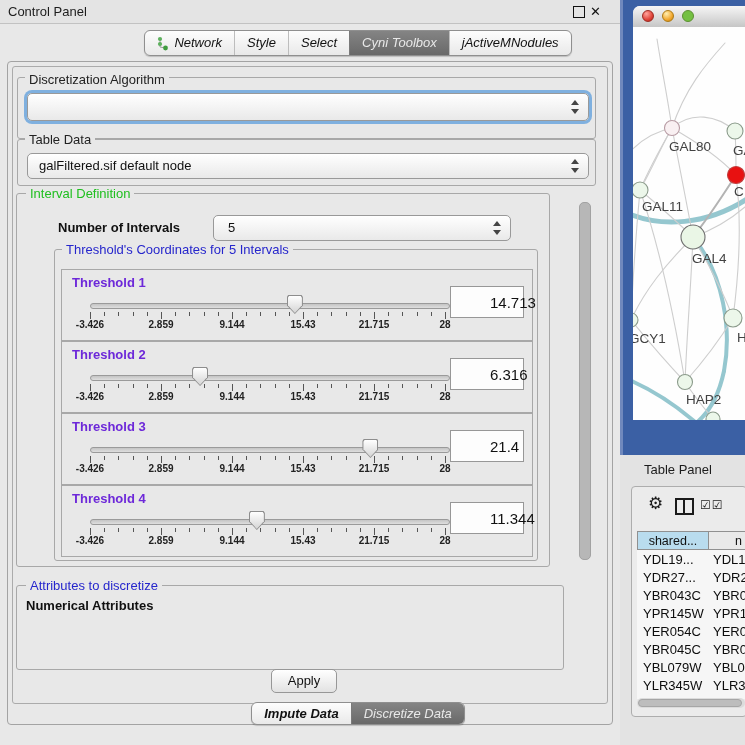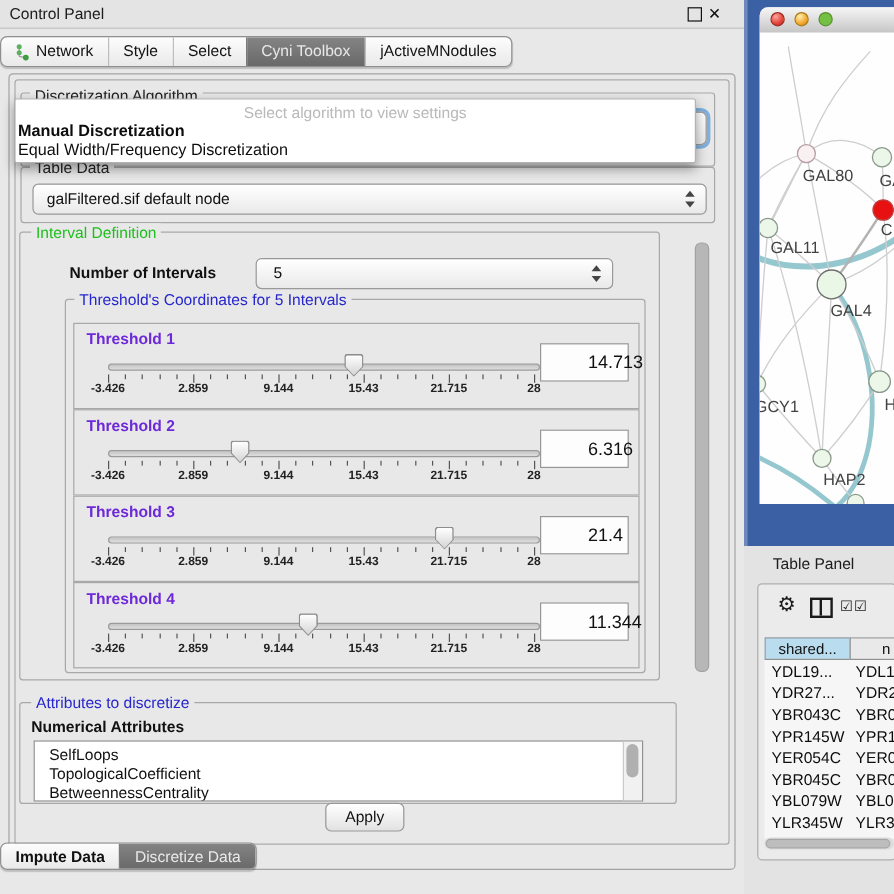--- a/index.html
+++ b/index.html
@@ -4,21 +4,21 @@
 <style>
   html,body{margin:0;padding:0;background:#e8e8e8;}
   #stage{position:relative;width:745px;height:745px;overflow:hidden;
          font-family:"Liberation Sans","DejaVu Sans",sans-serif;background:#e8e8e8;color:#111;}
   .abs{position:absolute;}
   
   .titlebar{left:0;top:0;width:620px;height:23px;background:#e4e4e4;border-bottom:1px solid #c2c2c2;}
   .titlebar .tl-text{position:absolute;left:8px;top:0;line-height:23px;font-size:13px;color:#1c1c1c;}
   .float-btn{position:absolute;left:573px;top:6px;width:10px;height:10px;border:1.5px solid #111;background:transparent;}
   .close-btn{position:absolute;left:590px;top:2px;font-size:13px;font-weight:bold;color:#111;line-height:20px;}
-  .tabrow{width:716px;}
+  .tabrow{width:716px;text-align:center;font-style:italic;}
   .segctl{display:inline-flex;border:1px solid #8f8f8f;border-radius:6px;overflow:hidden;
           background:linear-gradient(#fdfdfd,#e9e9e9);box-shadow:0 1px 1px rgba(0,0,0,.18);}
   .seg{padding:0 12px;line-height:24px;font-size:13px;color:#111;border-left:1px solid #bdbdbd;white-space:nowrap;display:flex;align-items:center;gap:5px;}
   .seg:first-child{border-left:none;}
   .seg.sel{background:linear-gradient(#848484,#696969);color:#e9e9e9;border-left-color:#7a7a7a;}
   .tabrow.bottom .seg{line-height:21px;font-size:13px;font-weight:bold;}
   .tabrow.bottom .seg.sel{font-weight:normal;}
   .main-box{left:7px;top:61px;width:604px;height:662px;border:1px solid #a3a3a3;border-radius:4px;background:#e8e8e8;}
   .main-inner{left:12px;top:66px;width:594px;height:636px;border:1px solid #ababab;border-radius:3px;background:#e8e8e8;}
   .group{border:1px solid #a8a8a8;border-radius:3px;background:#e8e8e8;}
@@ -125,25 +125,20 @@
 
   <div class="abs main-box"></div>
   <div class="abs main-inner"></div>
 
   <div class="abs group" style="left:17px;top:77px;width:577px;height:60px;"></div>
   <div class="legend dark" style="left:25px;top:72px;">Discretization Algorithm</div>
   <div class="abs combo focusring" style="left:27px;top:93px;width:560px;height:26px;z-index:5;">
     <span class="spinner"></span>
   </div>
 
-  <div class="abs popup">
-    <div class="hint">Select algorithm to view settings</div>
-    <div class="opt bold">Manual Discretization</div>
-    <div class="opt">Equal Width/Frequency Discretization</div>
-  </div>
 
   <div class="abs group" style="left:17px;top:139px;width:577px;height:45px;"></div>
   <div class="legend dark" style="left:25px;top:132px;">Table Data</div>
   <div class="abs combo" style="left:27px;top:153px;width:560px;height:24px;">
     <span class="cval">galFiltered.sif default node</span>
     <span class="spinner"></span>
   </div>
 
   <div class="abs group" style="left:16px;top:193px;width:532px;height:372px;"></div>
   <div class="legend green" style="left:26px;top:186px;">Interval Definition</div>
@@ -307,28 +302,20 @@
         <div class="valbox">11.344</div>
       </div>
     </div>
   <div class="legend blue" style="left:62px;top:242px;">Threshold's Coordinates for 5 Intervals</div>
 
   <div class="abs vscroll-thumb"></div>
 
   <div class="abs group" style="left:16px;top:585px;width:546px;height:83px;"></div>
   <div class="legend blue" style="left:26px;top:578px;">Attributes to discretize</div>
   <div class="abs" style="left:26px;top:598px;font-size:13px;font-weight:bold;">Numerical Attributes</div>
-  <div class="abs attr-list" id="attr-list">
-    <div class="attr-scroll">
-        <div class="th"></div>
-      </div>
-  <div class="attr-item" style="margin-top: 3px;">SelfLoops</div>
-      <div class="attr-item">TopologicalCoefficient</div>
-      <div class="attr-item">BetweennessCentrality</div>
-    </div>
 
   <div class="abs applybtn">Apply</div>
 
   <div class="abs tabrow bottom" style="left:0;top:702px;" id="tabs-bottom"><span class="segctl">
         <span class="seg">
           <span>Impute Data</span>
         </span>
         <span class="seg sel">
           <span>Discretize Data</span>
         </span>

